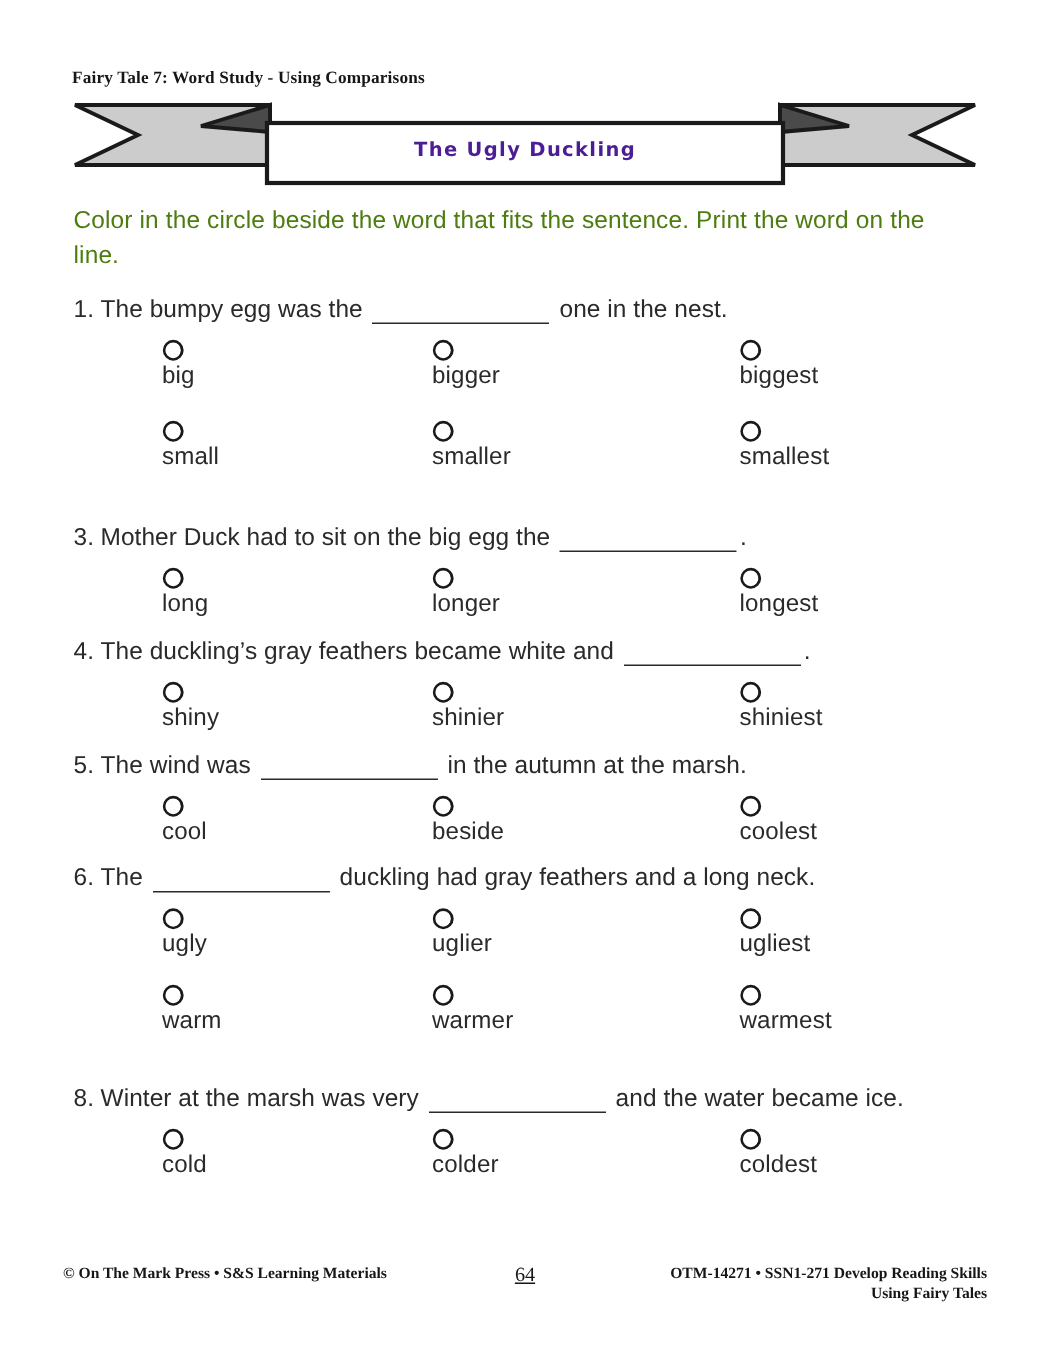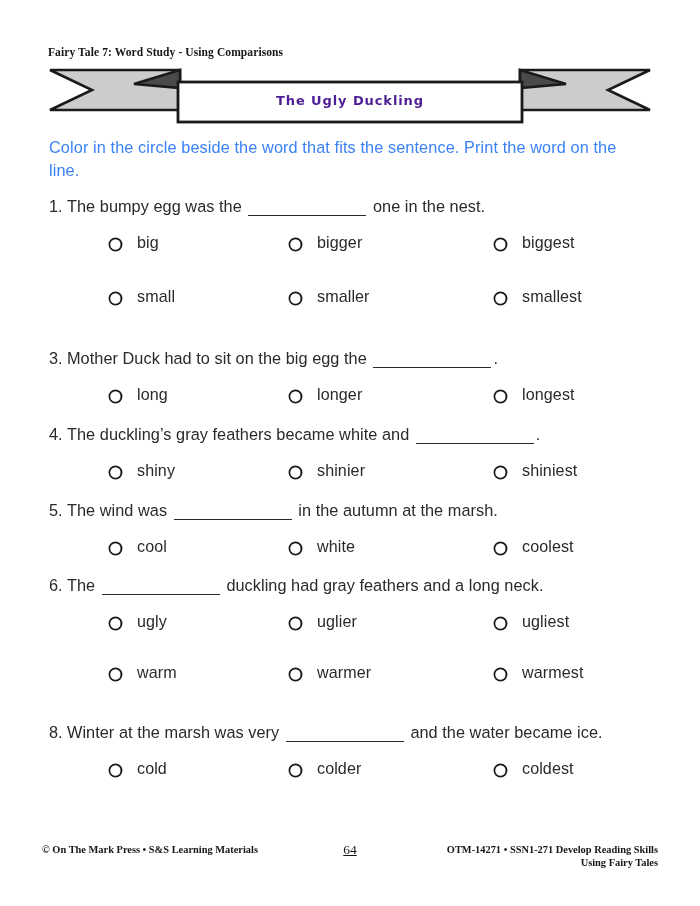--- a/index.html
+++ b/index.html
@@ -70,21 +70,21 @@
   }
 
   
   .instructions {
     position: absolute;
     left: 49px;
     top: 136px;
     width: 590px;
     font-size: 16.3px;
     line-height: 23px;
-    color: #3b82f6;
+    color: #4d7c0f;
     letter-spacing: 0.1px;
   }
 
   
   .q-block {
     position: absolute;
     left: 49px;
     width: 605px;
   }
   .q-line {
@@ -107,22 +107,23 @@
 
   .opt-row {
     position: relative;
     height: 30px;
     margin-top: 9px;
   }
   .opt {
     position: absolute;
     top: 0;
     display: flex;
-    align-items: flex-end;
+    align-items: flex-start;
     height: 26px;
+    flex-direction: column;
   }
   .opt-a { left: 59px; }
   .opt-b { left: 239px; }
   .opt-c { left: 444px; }
 
   .circle {
     width: 15px;
     height: 15px;
     position: relative;
     flex: 0 0 auto;
@@ -339,21 +340,21 @@
             </span>
             <span class="opt-label">cool</span>
           </div>
           <div class="opt opt-b">
             <span class="circle">
               <svg width="15" height="15" viewBox="0 0 15 15" xmlns="http://www.w3.org/2000/svg">
                 <circle cx="7.5" cy="7.5" r="6.1" fill="#ffffff" stroke="#1a1a1a" stroke-width="1.7"></circle>
                 <path d="M8.0 1.6 A6.1 6.1 0 0 1 8.0 13.4 A4.4 5.2 0 0 0 8.0 1.6 Z" fill="#1a1a1a"></path>
               </svg>
             </span>
-            <span class="opt-label">white</span>
+            <span class="opt-label">beside</span>
           </div>
           <div class="opt opt-c">
             <span class="circle">
               <svg width="15" height="15" viewBox="0 0 15 15" xmlns="http://www.w3.org/2000/svg">
                 <circle cx="7.5" cy="7.5" r="6.1" fill="#ffffff" stroke="#1a1a1a" stroke-width="1.7"></circle>
                 <path d="M8.0 1.6 A6.1 6.1 0 0 1 8.0 13.4 A4.4 5.2 0 0 0 8.0 1.6 Z" fill="#1a1a1a"></path>
               </svg>
             </span>
             <span class="opt-label">coolest</span>
           </div>

